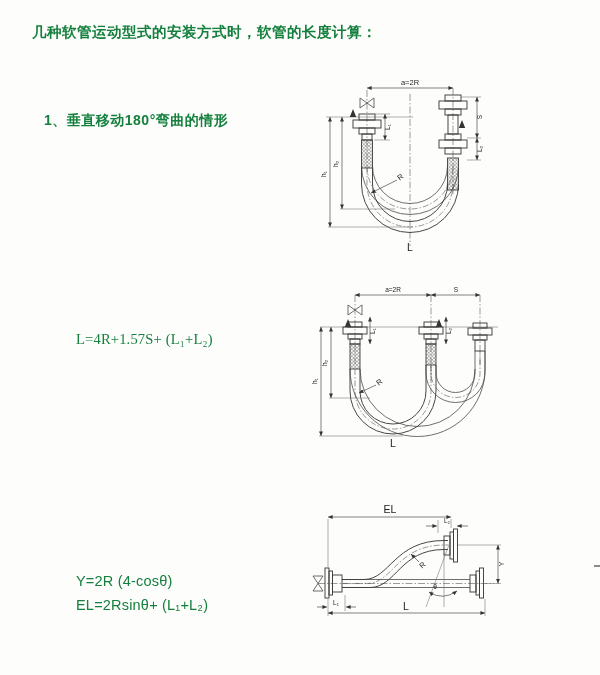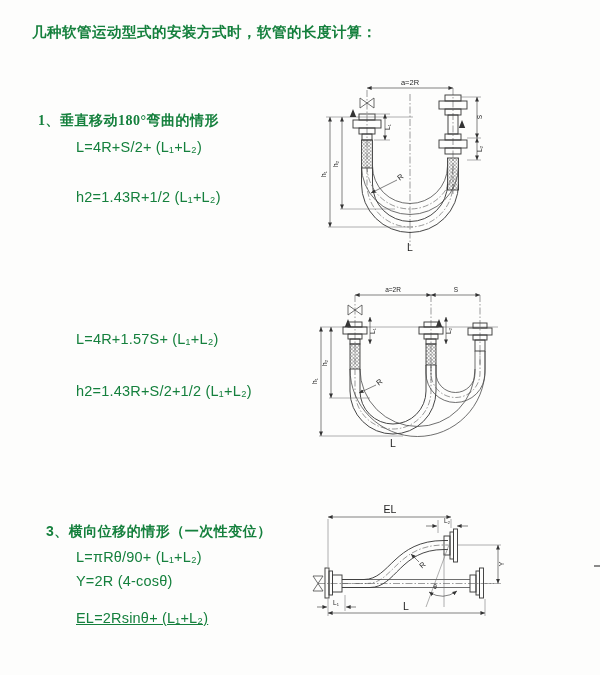--- a/index.html
+++ b/index.html
@@ -37,31 +37,26 @@
         <path d="M0,1 L7,4 L0,7 z" fill="#333"></path>
       </marker>
       <pattern id="braid" patternUnits="userSpaceOnUse" width="3.5" height="3.5">
         <path d="M0,3.5 L3.5,0 M0,0 L3.5,3.5" stroke="#6b6b6b" stroke-width=".5"></path>
       </pattern>
     </defs>
   </svg>
 
   <div class="abs title" style="left:32px;top:23px;">几种软管运动型式的安装方式时，软管的长度计算：</div>
 
-  <div class="abs heading" style="left:38px;top:112px;font-family:Liberation Serif, serif;">1、垂直移动180°弯曲的情形</div>
-  <div class="abs formula" style="left:76px;top:139px;">L=4R+S/2+ (L₁+L₂)</div>
-  <div class="abs formula" style="left:76px;top:189px;">h2=1.43R+1/2 (L₁+L₂)</div>
-
-  <div class="abs formula" style="left:76px;top:331px;">L=4R+1.57S+ (L₁+L₂)</div>
-  <div class="abs formula" style="left:76px;top:383px;">h2=1.43R+S/2+1/2 (L₁+L₂)</div>
-
-  <div class="abs heading" style="left:46px;top:523px;">3、横向位移的情形（一次性变位）</div>
-  <div class="abs formula" style="left:76px;top:549px;">L=πRθ/90+ (L₁+L₂)</div>
+  <div class="abs heading" style="left:44px;top:112px;">1、垂直移动180°弯曲的情形</div>
+
+  <div class="abs formula" style="left:76px;top:331px;font-family:Liberation Serif, serif;">L=4R+1.57S+ (L₁+L₂)</div>
+
   <div class="abs formula" style="left:76px;top:573px;">Y=2R (4-cosθ)</div>
-  <div class="abs formula" style="left:76px;top:610px;text-decoration:underline;">EL=2Rsinθ+ (L₁+L₂)</div>
+  <div class="abs formula" style="left:76px;top:597px;">EL=2Rsinθ+ (L₁+L₂)</div>
 
   <svg style="left:313px;top:76px;" width="280" height="178" viewBox="0 0 280 178">
     <g>
       <line class="cl" x1="97" y1="18" x2="97" y2="170"></line>
       <line class="cl" x1="54" y1="14" x2="54" y2="90"></line>
       <line class="cl" x1="140" y1="12" x2="140" y2="118"></line>
       <line class="ext" x1="13" y1="41" x2="100" y2="41"></line>
     </g>
 
     <g>

